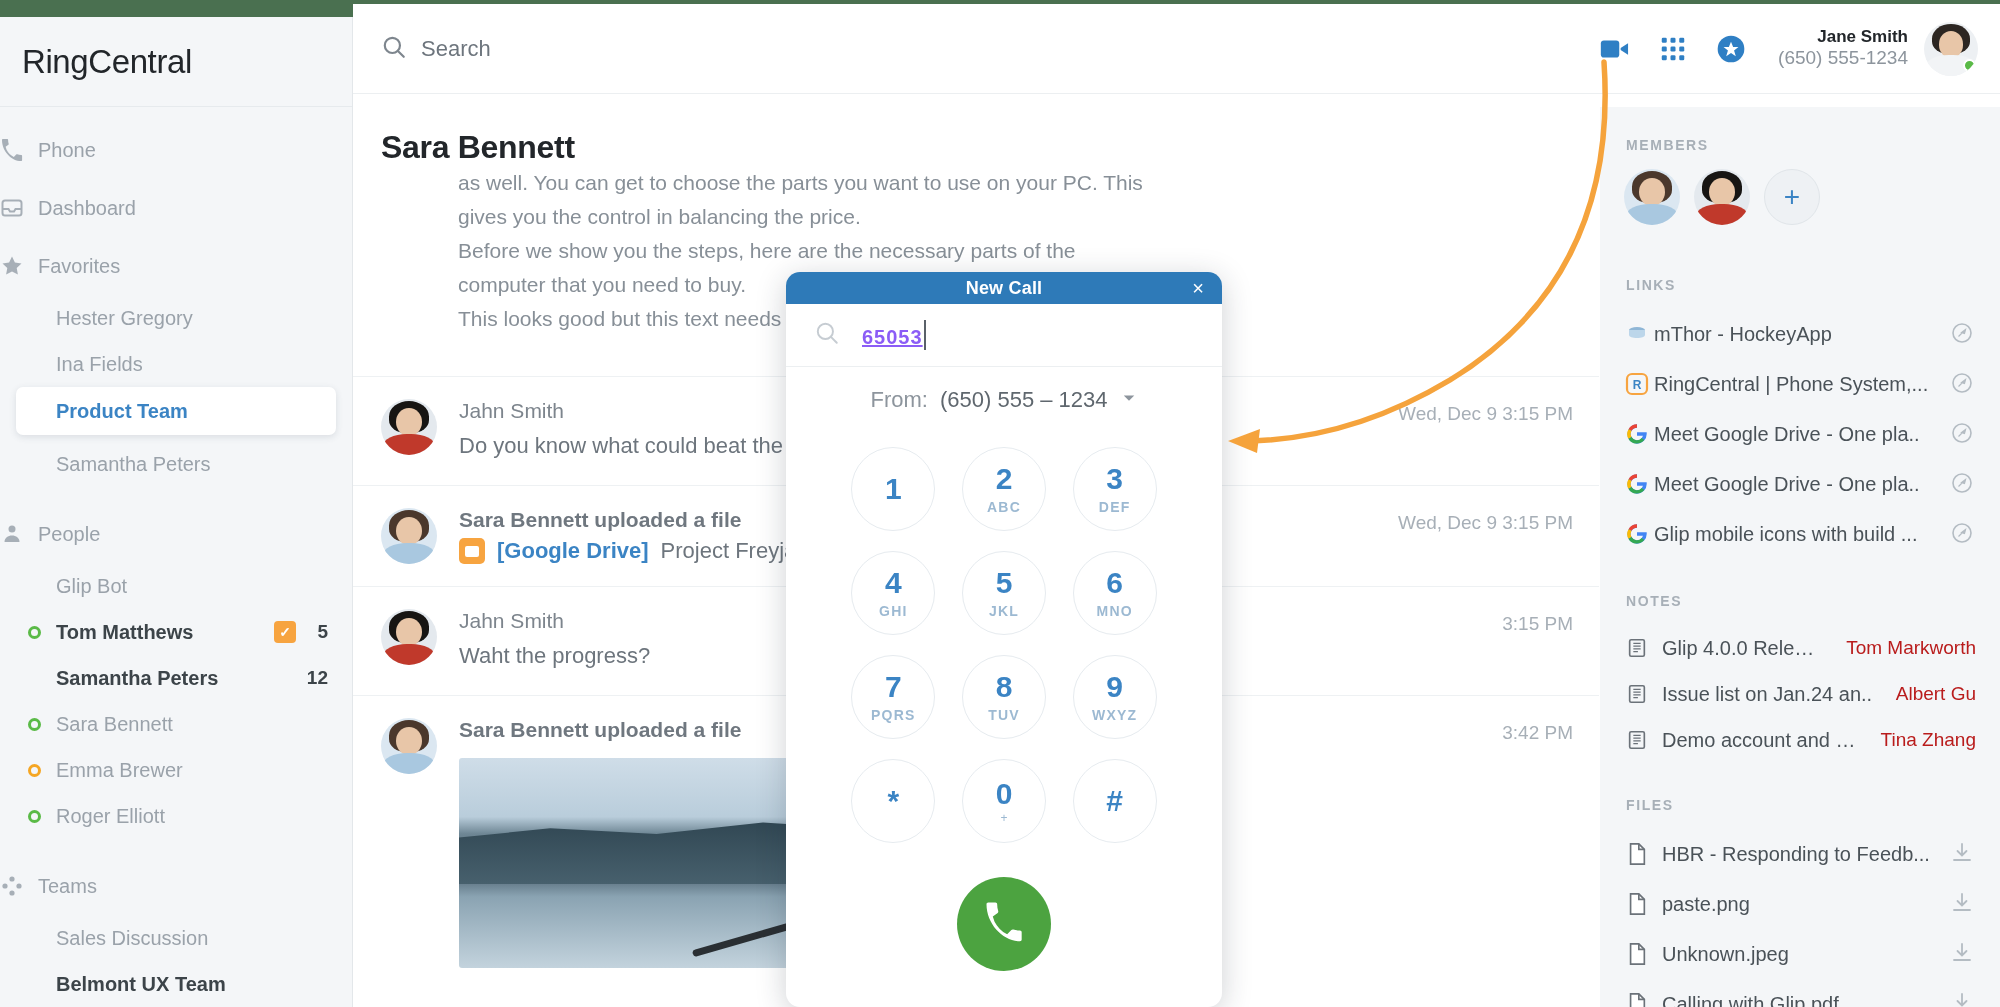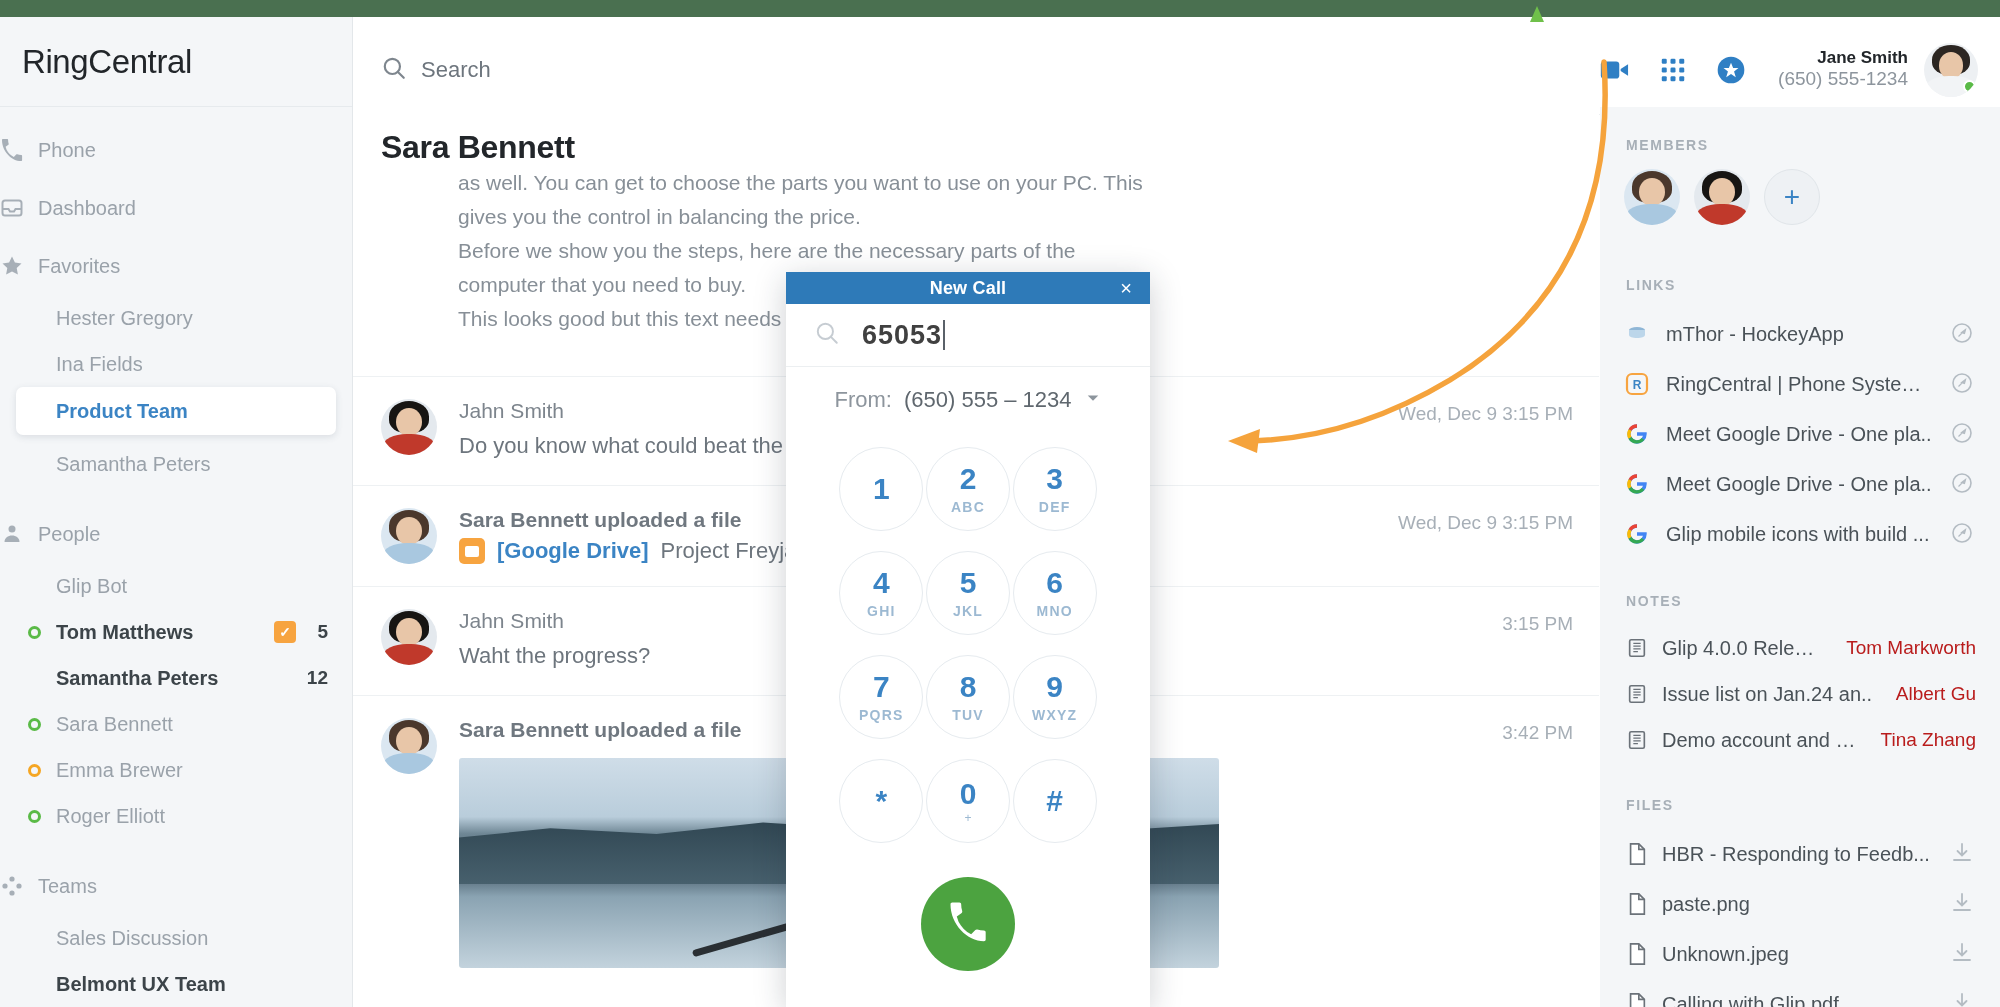--- a/index.html
+++ b/index.html
@@ -37,21 +37,21 @@
   .pres{position:absolute;left:28px;width:13px;height:13px;border-radius:50%;
     border:3px solid #5aba47;box-sizing:border-box;background:#f4f6f8;}
   .pres.away{border-color:#f5a623;}
   .badges{position:absolute;right:24px;display:flex;align-items:center;gap:10px;}
   .flag{width:22px;height:22px;border-radius:4px;background:#f7a440;display:flex;
     align-items:center;justify-content:center;color:#fff;font-size:14px;}
   .count{font-size:19px;color:#3c4449;font-weight:bold;min-width:22px;text-align:right;}
   .grp-gap{height:18px;}
 
   
-  .header{position:absolute;left:353px;top:25px;width:1647px;height:90px;background:#fff;
+  .header{position:absolute;left:353px;top:4px;width:1647px;height:90px;background:#fff;
     border-bottom:1px solid #eceff1;box-sizing:border-box;display:flex;align-items:center;}
   .search{display:flex;align-items:center;margin-left:28px;}
   .search .lbl{font-size:22px;color:#6d757d;margin-left:14px;}
   .hdr-right{position:absolute;right:22px;top:0;height:90px;display:flex;align-items:center;gap:0;}
   .hicon{width:58px;height:90px;display:flex;align-items:center;justify-content:center;}
   .user{display:flex;align-items:center;margin-left:18px;}
   .user-txt{text-align:right;margin-right:16px;}
   .user-name{font-size:17px;font-weight:bold;color:#22262a;line-height:1.15;}
   .user-phone{font-size:19px;color:#8d959d;line-height:1.3;}
   .avatar{width:54px;height:54px;border-radius:50%;overflow:hidden;position:relative;flex:none;}
@@ -85,39 +85,39 @@
     transform:rotate(-16deg);border-radius:4px;}
 
   
   .rpanel{position:absolute;left:1600px;top:107px;width:400px;height:900px;background:#f4f6f8;
     box-sizing:border-box;padding:22px 24px 0 24px;overflow:hidden;}
   .sec-title{font-size:14px;letter-spacing:1.6px;color:#a7afb7;font-weight:bold;margin:8px 0 16px 2px;}
   .member-row{display:flex;align-items:center;gap:14px;margin-bottom:18px;}
   .m-av{width:56px;height:56px;border-radius:50%;overflow:hidden;position:relative;flex:none;}
   .m-add{width:56px;height:56px;border-radius:50%;background:#eef1f4;border:1px solid #e0e5e9;
     display:flex;align-items:center;justify-content:center;color:#3b84c4;font-size:28px;box-sizing:border-box;}
-  .lnk-row{display:flex;align-items:center;height:50px;gap:16px;}
+  .lnk-row{display:flex;align-items:center;height:50px;gap:4px;}
   .lnk-ico{width:26px;height:26px;flex:none;display:flex;align-items:center;justify-content:center;}
   .lnk-txt{flex:1;font-size:20px;color:#4a5258;white-space:nowrap;overflow:hidden;text-overflow:ellipsis;}
   .lnk-act{width:26px;height:26px;flex:none;color:#b4bcc3;}
   .note-row{display:flex;align-items:center;height:46px;gap:12px;}
   .note-txt{font-size:20px;color:#4a5258;white-space:nowrap;overflow:hidden;text-overflow:ellipsis;}
   .note-author{font-size:19px;color:#b91c1c;white-space:nowrap;margin-left:auto;padding-left:10px;}
   .file-row{display:flex;align-items:center;height:50px;gap:12px;}
   .file-txt{flex:1;font-size:20px;color:#4a5258;white-space:nowrap;overflow:hidden;text-overflow:ellipsis;}
   .sec-gap{height:26px;}
 
   
-  .dialer{position:absolute;left:786px;top:272px;width:364px;height:735px;background:#fff;
-    box-shadow:0 6px 30px rgba(30,40,55,.22);overflow:hidden;}
+  .dialer{position:absolute;left:786px;top:272px;width:436px;height:735px;background:#fff;
+    box-shadow:0 6px 30px rgba(30,40,55,.22);overflow:hidden;border-radius:14px;}
   .dlg-bar{height:32px;background:#2e7ab8;display:flex;align-items:center;justify-content:center;position:relative;}
   .dlg-title{color:#fff;font-size:18px;font-weight:bold;letter-spacing:.2px;}
   .dlg-close{position:absolute;right:18px;top:5px;color:#fff;font-size:20px;line-height:22px;}
   .dlg-input{height:62px;display:flex;align-items:center;gap:22px;padding:0 28px;border-bottom:1px solid #eceff1;}
-  .dlg-num{font-size:27px;color:#404040;font-weight:bold;letter-spacing:1px;position:relative;}
+  .dlg-num{font-size:20px;color:#8b5cf6;font-weight:bold;letter-spacing:1px;position:relative;text-decoration:underline;}
   .caret{display:inline-block;width:2px;height:30px;background:#5a6169;vertical-align:-6px;margin-left:1px;}
   .dlg-from{height:66px;display:flex;align-items:center;justify-content:center;gap:12px;font-size:22px;color:#5f676e;}
   .dlg-from .lab{color:#8d959d;}
   .dlg-from .val{color:#5f676e;}
   .pad{display:grid;grid-template-columns:repeat(3,1fr);row-gap:20px;padding:14px 52px 0 52px;justify-items:center;}
   .key{width:84px;height:84px;border-radius:50%;border:1px solid #e6ebef;display:flex;flex-direction:column;
     align-items:center;justify-content:center;box-sizing:border-box;background:#fff;}
   .key .d{font-size:30px;color:#3b84c4;font-weight:bold;line-height:1;}
   .key .l{font-size:14px;color:#9cb9d2;letter-spacing:1.2px;margin-top:5px;font-weight:bold;}
   .key .dot{font-size:12px;color:#9cb9d2;margin-top:3px;line-height:1;}

